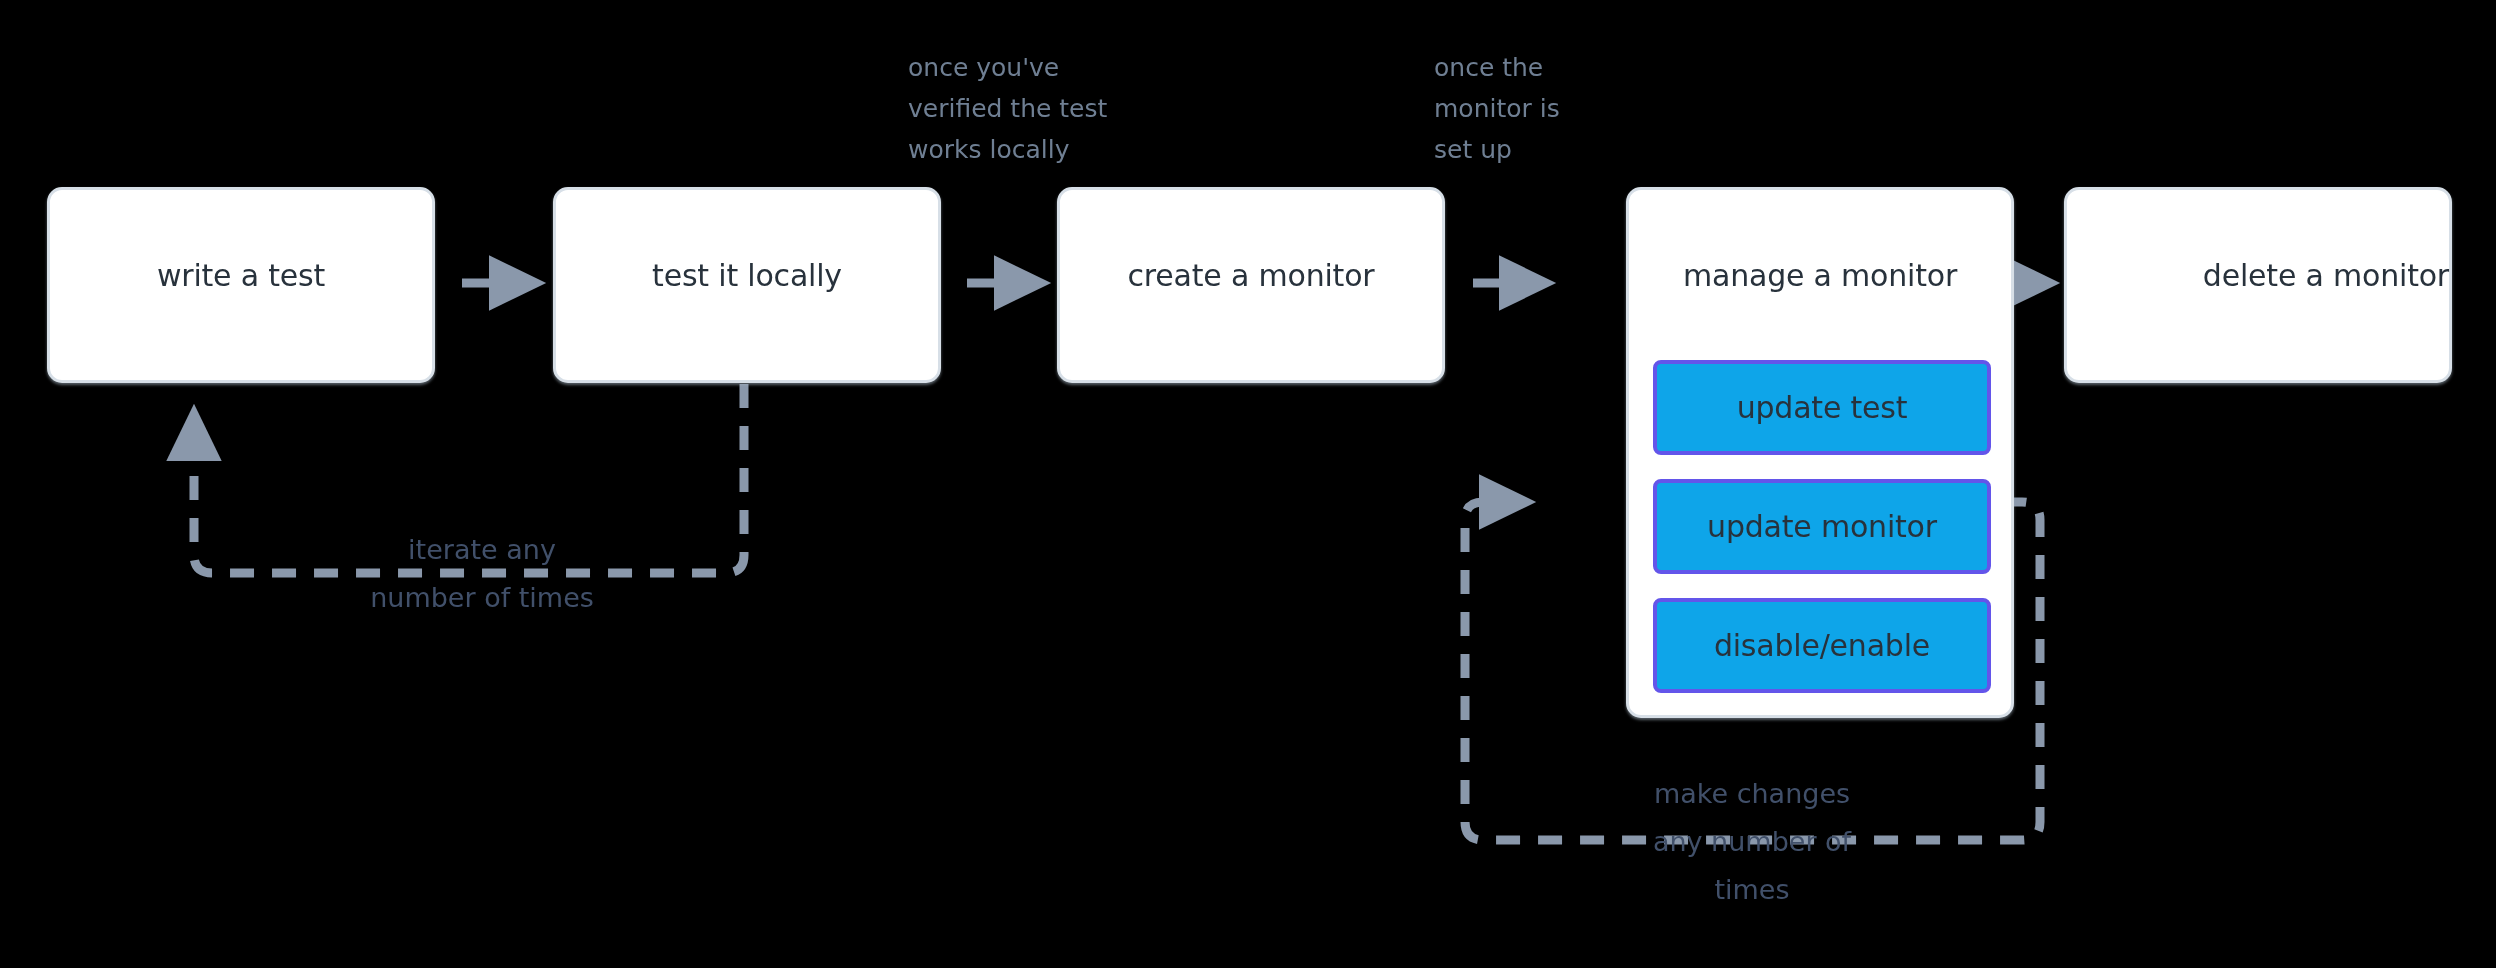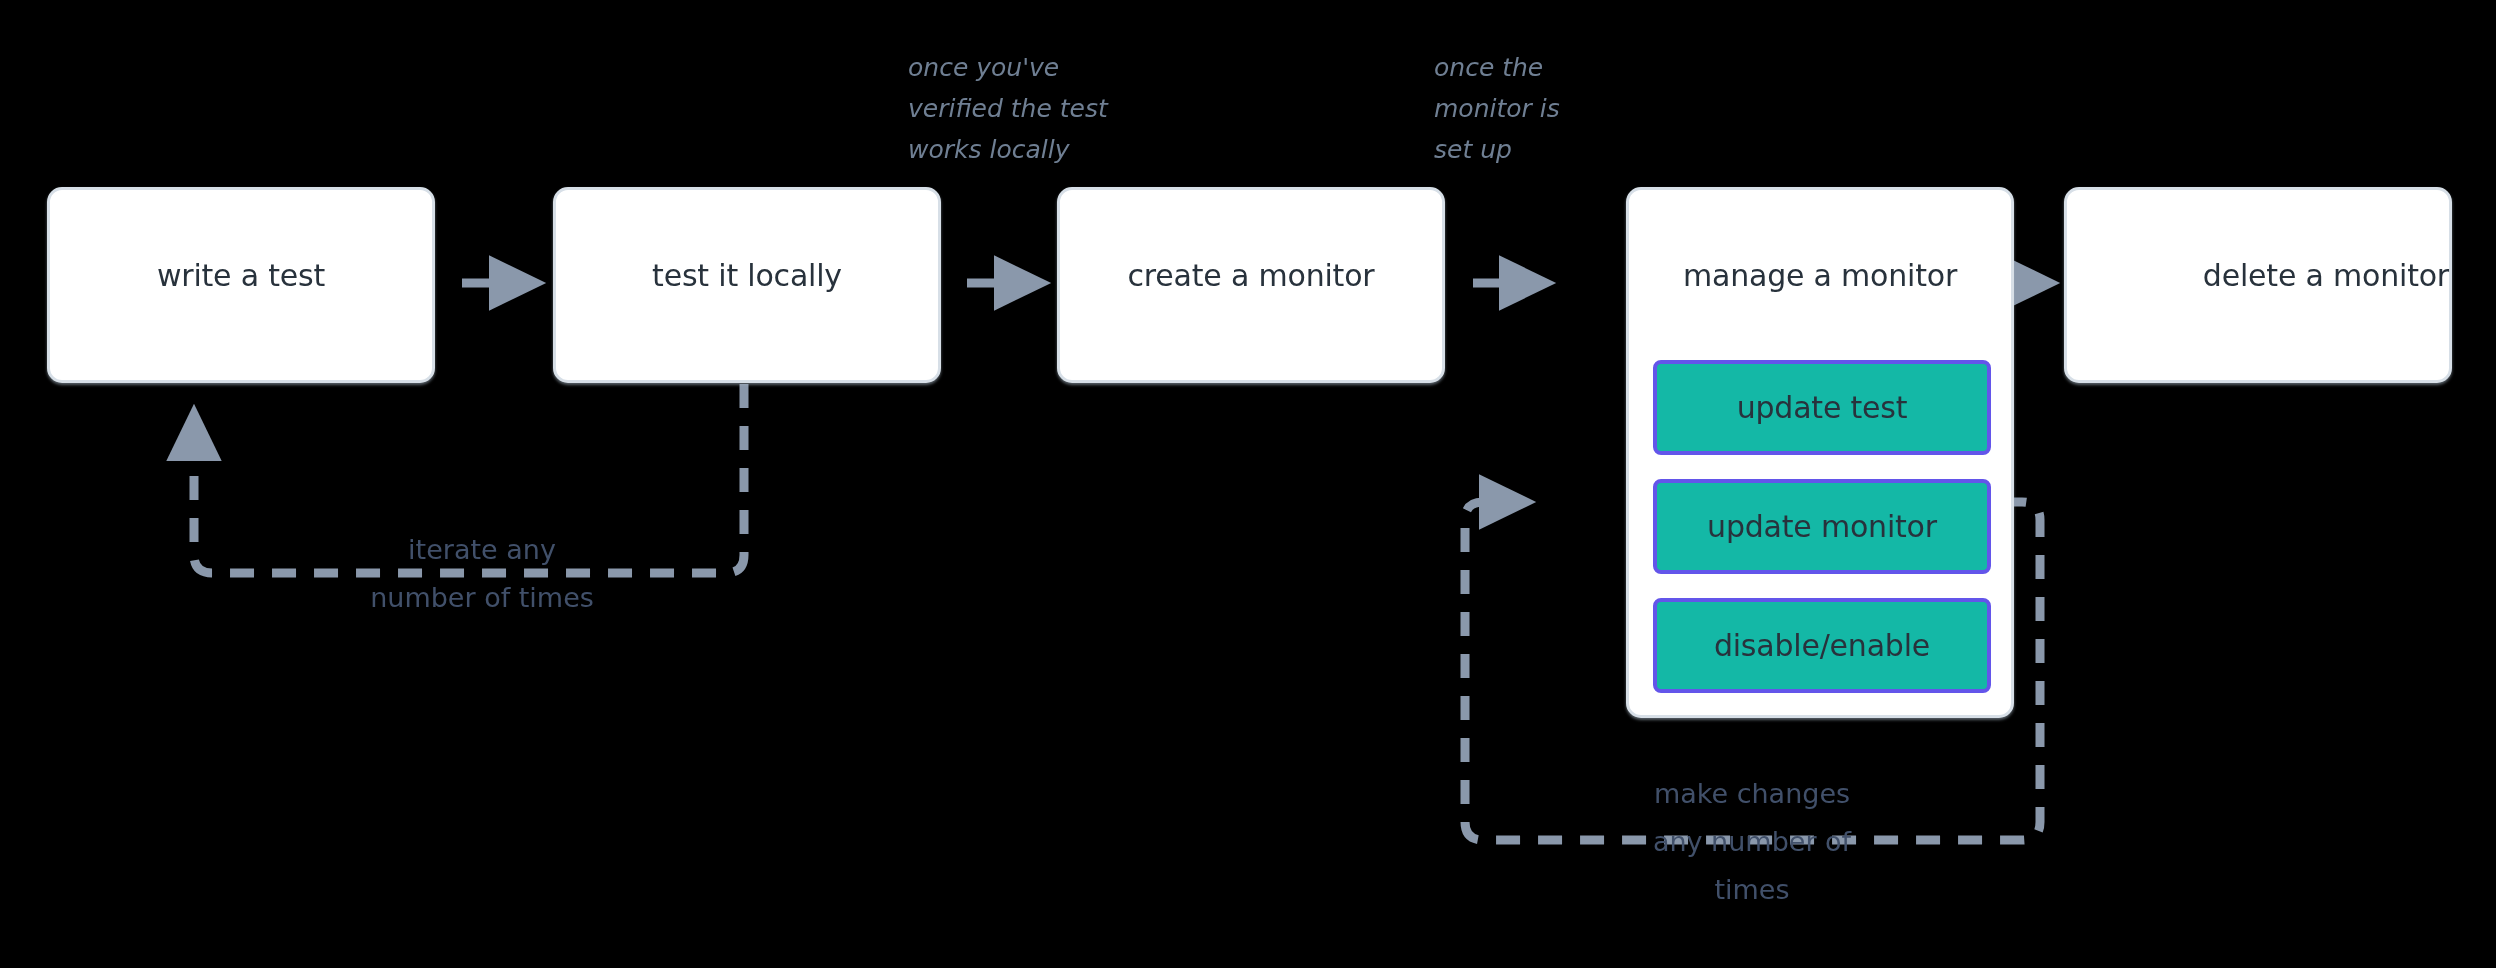--- a/index.html
+++ b/index.html
@@ -40,38 +40,37 @@
     right: 0;
     text-align: center;
     color: #28323c;
     font-size: 30px;
     font-family: "DejaVu Sans", sans-serif;
     letter-spacing: -0.2px;
     white-space: nowrap;
   }
   .sub-box {
     position: absolute;
-    background: #14b8a6;
+    background: #0ea5e9;
     border: 4px solid #6355ea;
     border-radius: 8px;
     box-sizing: border-box;
     display: flex;
     align-items: center;
     justify-content: center;
     color: #28323c;
     font-size: 30px;
     font-family: "DejaVu Sans", sans-serif;
     letter-spacing: -0.2px;
     white-space: nowrap;
   }
   .edge-note {
     position: absolute;
     color: #6f7f93;
     font-size: 25px;
-    font-style: italic;
     font-family: "DejaVu Sans", sans-serif;
     line-height: 41px;
     white-space: pre-line;
   }
   .loop-label {
     position: absolute;
     text-align: center;
     color: #41506a;
     font-size: 27px;
     font-family: "DejaVu Sans", sans-serif;

